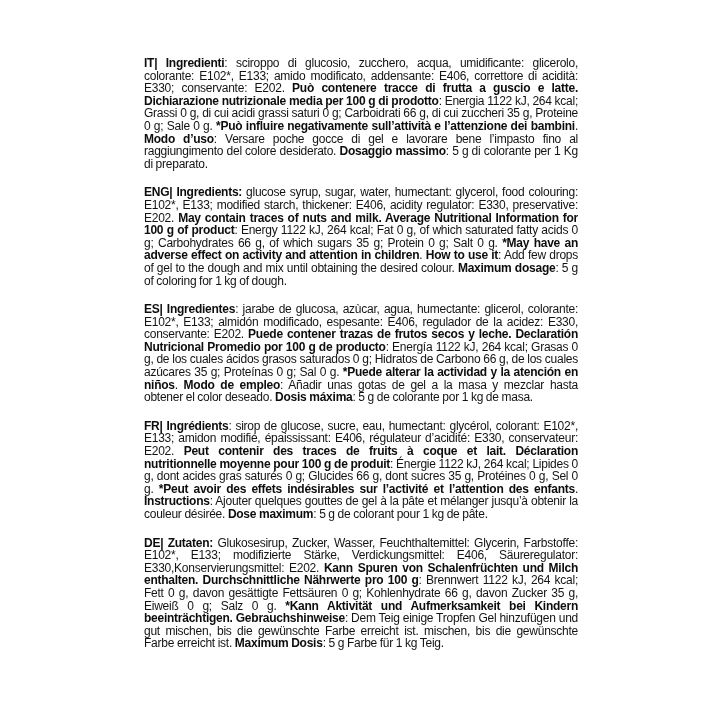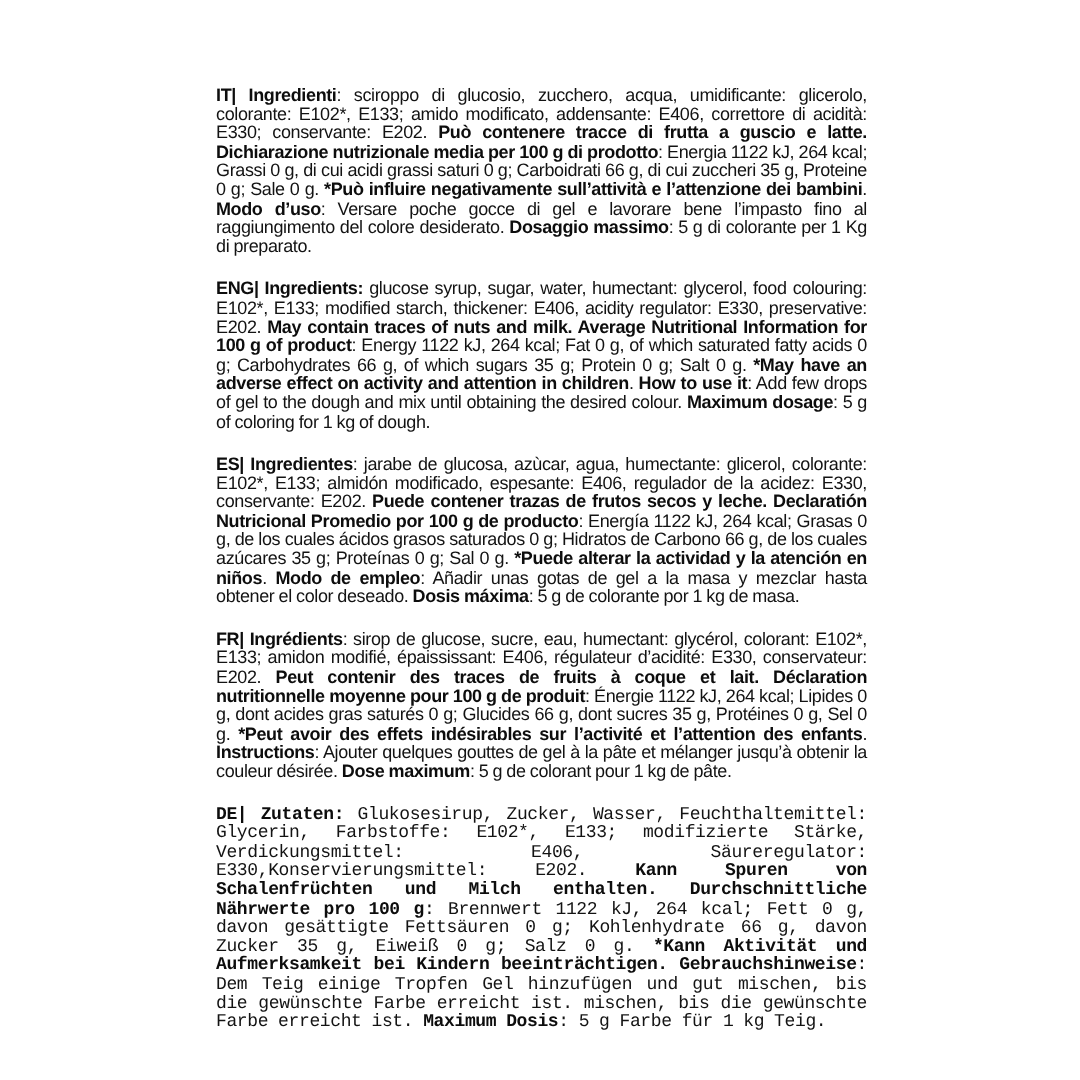--- a/index.html
+++ b/index.html
@@ -25,21 +25,20 @@
     margin: 0 0 16px 0;
     font-size: 12px;
     line-height: 12.6px;
     letter-spacing: -0.25px;
     word-spacing: -0.3px;
     text-align: justify;
     text-justify: inter-word;
   }
   .section:last-child {
     margin-bottom: 12px;
-    font-family: Liberation Mono, monospace;
   }
   .section b {
     font-weight: bold;
     color: #0d0d0d;
   }
 </style>
 </head>
 <body style="background: rgb(255, 255, 255);">
 
 <div class="label-text" style="color: rgb(19, 19, 19);">

